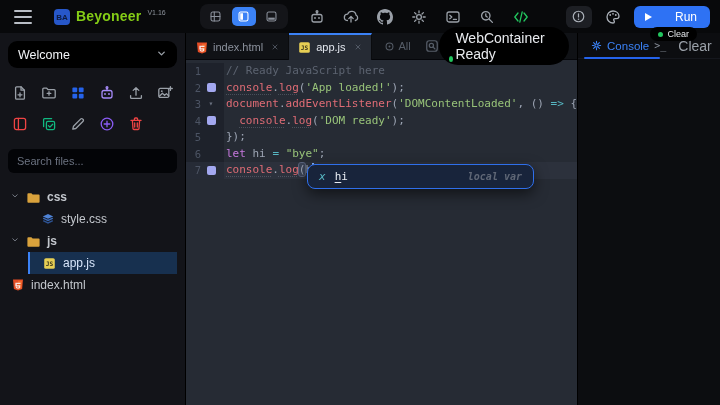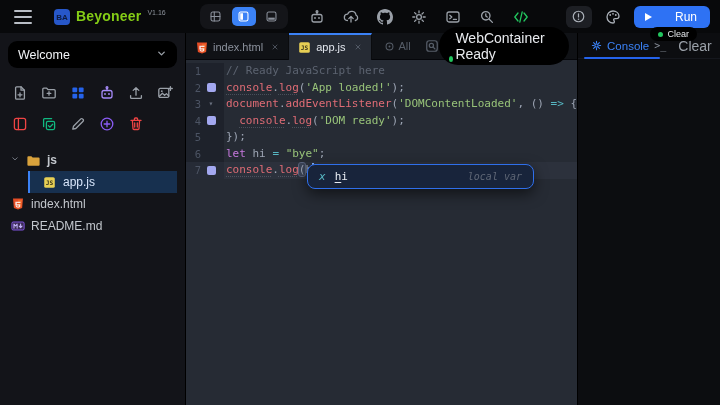--- a/index.html
+++ b/index.html
@@ -79,21 +79,21 @@
   .tk-plain { color:#9da5b4; }
   .tk-u { text-decoration:underline dotted #80879466; text-decoration-style:dotted; text-underline-offset:2.5px; }
   .tk-hl { background:#3a4356; outline:1px solid #59637c; border-radius:2px; }
   .caret { display:inline-block; width:2px; height:12px; background:#82b4ff; vertical-align:-2px; }
 
   
   .popup { position:absolute; left:121px; top:131px; width:227px; height:25px; background:#18243b; border:1.5px solid #2f6feb; border-radius:8px; display:flex; align-items:center; gap:9px; padding:0 11px; font-family:"DejaVu Sans Mono",monospace; font-size:11px; box-shadow:0 5px 14px rgba(0,0,0,.55); z-index:40; }
   .popup .kind { color:#56b6c2; font-style:italic; }
   .popup .label { color:#e8edf4; }
   .popup .label u { text-decoration:underline; text-underline-offset:2px; }
-  .popup .detail { margin-left:auto; color:#5f6776; font-style:italic; font-size:10px; }
+  .popup .detail { margin-left:auto; color:#5f6776; font-style:italic; font-size:10px;font-weight:bold; }
 
   
   .panel-header { height:26px; display:flex; align-items:center; padding:0 8px; border-bottom:1px solid #15171d; }
   .console-tab { position:relative; height:26px; display:flex; align-items:center; gap:5px; color:#3b82f6; font-size:11.5px; padding:0 5px; cursor:pointer; }
   .console-tab::after { content:""; position:absolute; left:-2px; right:-6px; bottom:0; height:2px; background:#2563eb; border-radius:2px; }
   .prompt-btn { margin-left:auto; color:#8b919c; font-family:"DejaVu Sans Mono",monospace; font-size:10px; cursor:pointer; }
   .clear-btn { margin-left:12px; color:#9aa0a8; font-size:14px; cursor:pointer; }
   .panel-close { margin-left:12px; margin-right:4px; color:#ced3da; cursor:pointer; display:grid; place-items:center; }
   .panel-body { flex:1; background:#0c0d10; }
 </style>
@@ -291,30 +291,56 @@
             <circle cx="8" cy="8" r="5.8"></circle>
             <path d="M8 5.2v5.6M5.2 8h5.6"></path>
           </svg>
         </span>
         <span class="tool-btn" style="color: rgb(239, 68, 68);">
           <svg width="16" height="16" viewBox="0 0 16 16" fill="none" stroke="currentColor" stroke-width="1.3" stroke-linecap="round" stroke-linejoin="round">
             <path d="M3 4.4h10M6.4 4.4V3a1 1 0 0 1 1-1h1.2a1 1 0 0 1 1 1v1.4M4.4 4.4l.6 8.2a1 1 0 0 0 1 .9h4a1 1 0 0 0 1-.9l.6-8.2M6.7 7v4M9.3 7v4"></path>
           </svg>
         </span>
       </div>
+    <div class="search-box">
+      <input placeholder="Search files..." style="">
+    </div>
     <div class="tree" id="file-tree">
         <div class="tree-row">
           <span class="chev"><svg width="10" height="10" viewBox="0 0 16 16" fill="none" stroke="currentColor" stroke-width="1.3" stroke-linecap="round" stroke-linejoin="round">
               <polyline points="4.5 6 8 9.5 11.5 6"></polyline>
             </svg></span>
           <span class="ficon">
             <svg width="15" height="15" viewBox="0 0 16 16" fill="#d9a23c">
               <path d="M1.5 4.4a1 1 0 0 1 1-1h3.2l1.4 1.4h6.4a1 1 0 0 1 1 1v6.8a1 1 0 0 1-1 1H2.5a1 1 0 0 1-1-1V4.4z"></path>
             </svg>
           </span>
+          <span style="font-weight:bold">css</span>
+        </div>
+        <div class="tree-children">
+          <div class="tree-row">
+            <span class="ficon">
+              <svg width="14" height="14" viewBox="0 0 16 16">
+                <path d="M8 2.2 14 5 8 7.8 2 5z" fill="#4f83d6"></path>
+                <path d="M3 7.4 8 9.7l5-2.3" stroke="#3b68b4" stroke-width="1.6" fill="none" stroke-linecap="round"></path>
+                <path d="M3 10.2 8 12.5l5-2.3" stroke="#2d5292" stroke-width="1.6" fill="none" stroke-linecap="round"></path>
+              </svg>
+            </span>
+            <span>style.css</span>
+          </div>
+        </div>
+        <div class="tree-row">
+          <span class="chev"><svg width="10" height="10" viewBox="0 0 16 16" fill="none" stroke="currentColor" stroke-width="1.3" stroke-linecap="round" stroke-linejoin="round">
+              <polyline points="4.5 6 8 9.5 11.5 6"></polyline>
+            </svg></span>
+          <span class="ficon">
+            <svg width="15" height="15" viewBox="0 0 16 16" fill="#d9a23c">
+              <path d="M1.5 4.4a1 1 0 0 1 1-1h3.2l1.4 1.4h6.4a1 1 0 0 1 1 1v6.8a1 1 0 0 1-1 1H2.5a1 1 0 0 1-1-1V4.4z"></path>
+            </svg>
+          </span>
           <span style="font-weight:bold">js</span>
         </div>
         <div class="tree-children">
           <div class="tree-row selected">
             <span class="ficon">
               <svg width="13" height="13" viewBox="0 0 16 16">
                 <rect x="1.5" y="1.5" width="13" height="13" rx="2" fill="#e7cf54"></rect>
                 <text x="8" y="11.6" font-size="7.5" font-family="DejaVu Sans Mono,monospace" font-weight="bold" fill="#33301a" text-anchor="middle">JS</text>
               </svg>
             </span>
@@ -323,30 +349,20 @@
         </div>
         <div class="tree-row">
           <span class="ficon">
             <svg width="14" height="14" viewBox="0 0 16 16">
               <path d="M2.3 1.8h11.4l-1 10.8L8 14.2l-4.7-1.6z" fill="#e44d26"></path>
               <path d="M8 3.2v9.8l3.8-1.3.8-8.5z" fill="#f06529"></path>
               <path d="M5 5.4h6l-.2 1.5H6.6l.1 1.5h4l-.3 3-2.4.8-2.4-.8-.1-1.5h1.5v.8l1 .3 1-.3.1-1H4.9z" fill="#fff" opacity=".85"></path>
             </svg>
           </span>
           <span>index.html</span>
-        </div>
-        <div class="tree-row">
-          <span class="ficon">
-            <svg width="14" height="14" viewBox="0 0 16 16">
-              <rect x="1" y="3.4" width="14" height="9.2" rx="1.6" fill="#3b2a54" stroke="#8b5cf6" stroke-width="1"></rect>
-              <path d="M3.4 10.4V5.8l1.8 2.2L7 5.8v4.6" stroke="#c4b5fd" stroke-width="1.2" fill="none" stroke-linecap="round" stroke-linejoin="round"></path>
-              <path d="M11 5.8v4m-1.6-1.7 1.6 1.8 1.6-1.8" stroke="#c4b5fd" stroke-width="1.2" fill="none" stroke-linecap="round" stroke-linejoin="round"></path>
-            </svg>
-          </span>
-          <span>README.md</span>
         </div>
       </div>
   </aside>
 
   <section class="editor-pane">
     <div class="tabbar">
       <div id="tabs" style="display:flex;height:27px;">
           <div class="tab">
             <span class="ficon" style="width:12px;height:12px">
               <svg width="14" height="14" viewBox="0 0 16 16">

